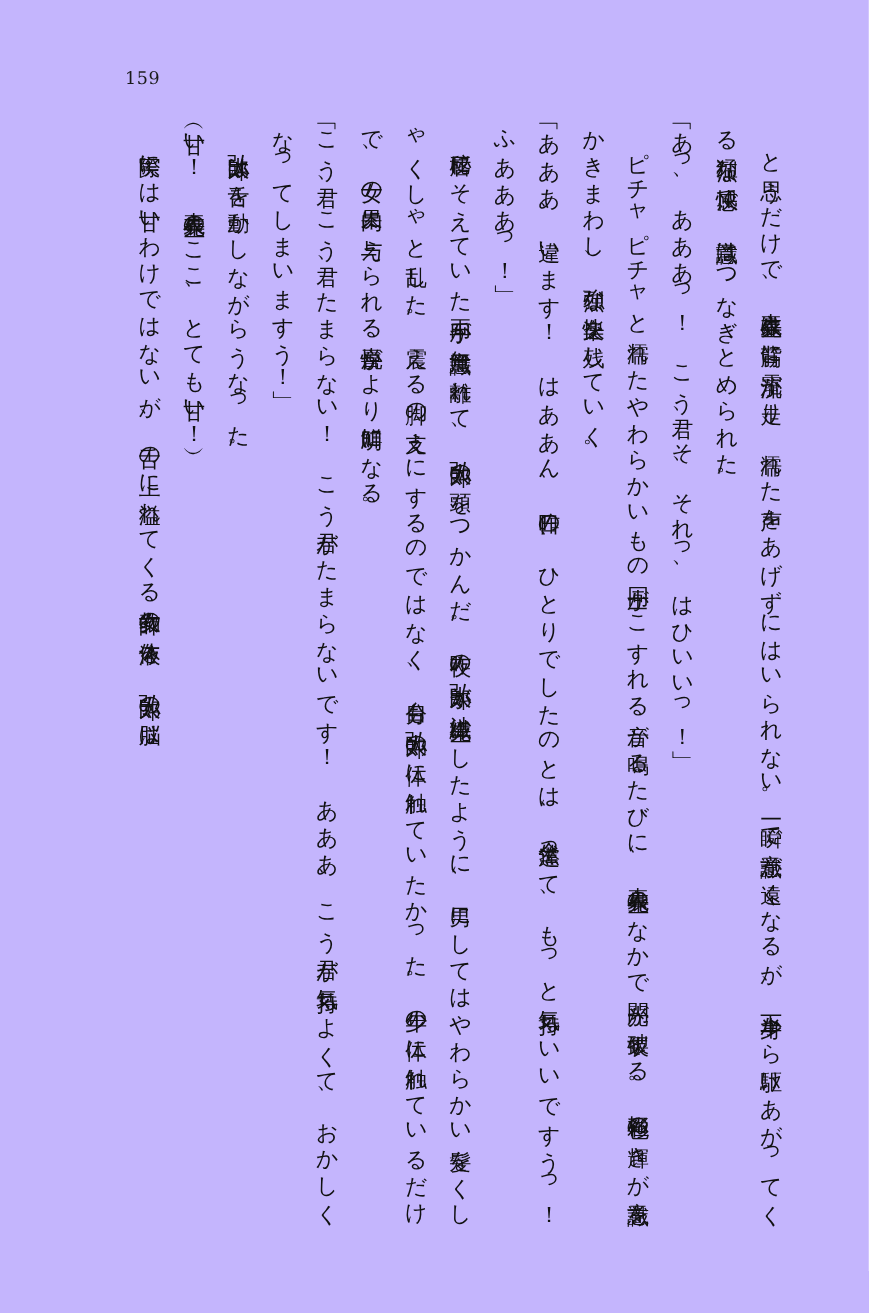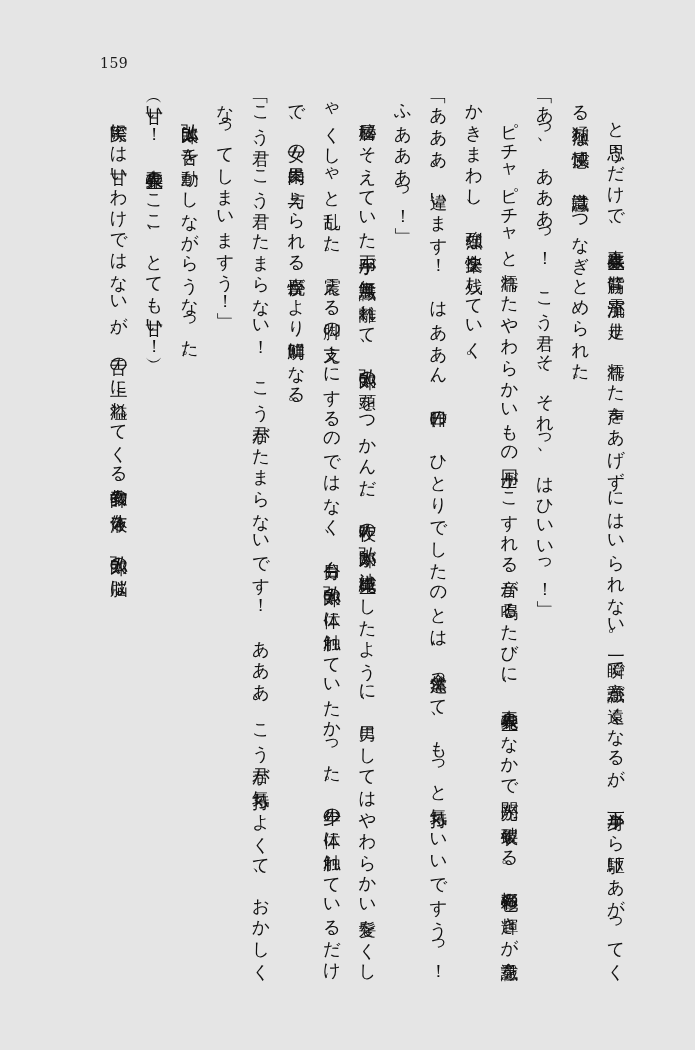--- a/index.html
+++ b/index.html
@@ -15,21 +15,21 @@
     position: relative;
     overflow: hidden;
   }
 
   .page {
     position: absolute;
     top: 0;
     left: 0;
     width: 695px;
     height: 1050px;
-    background: #e5e5e5;
+    background: #c4b5fd;
   }
 
   .page-number {
     position: absolute;
     top: 55px;
     left: 100px;
     font-size: 14px;
     letter-spacing: 0.5px;
     color: #1a1a1a;
     font-family: "DejaVu Serif", "Liberation Serif", serif;

